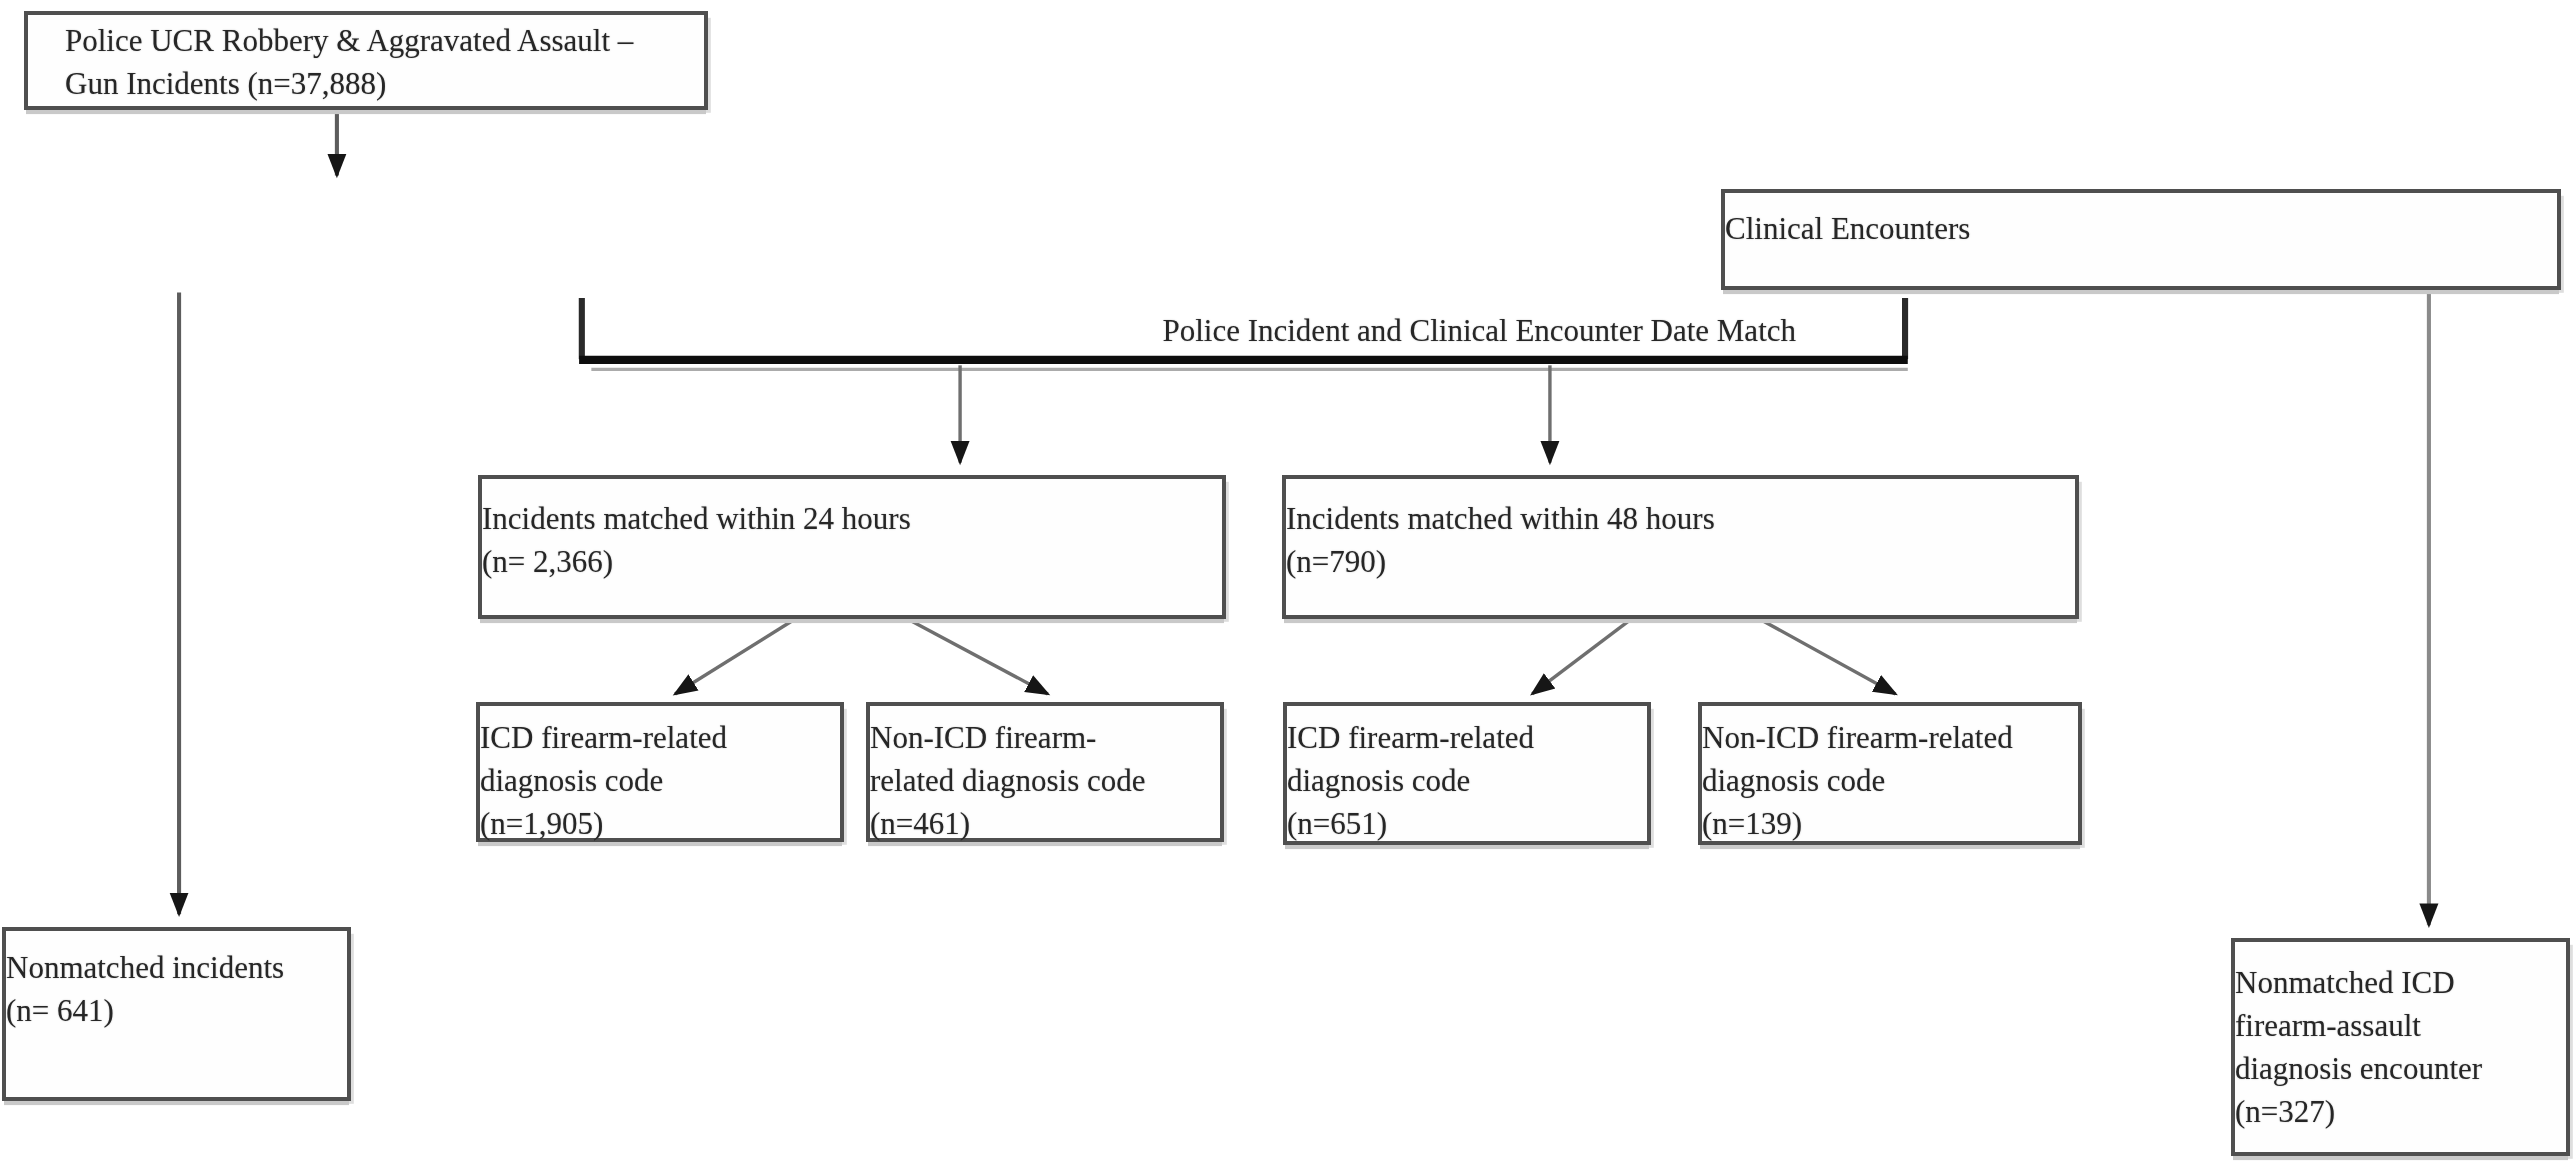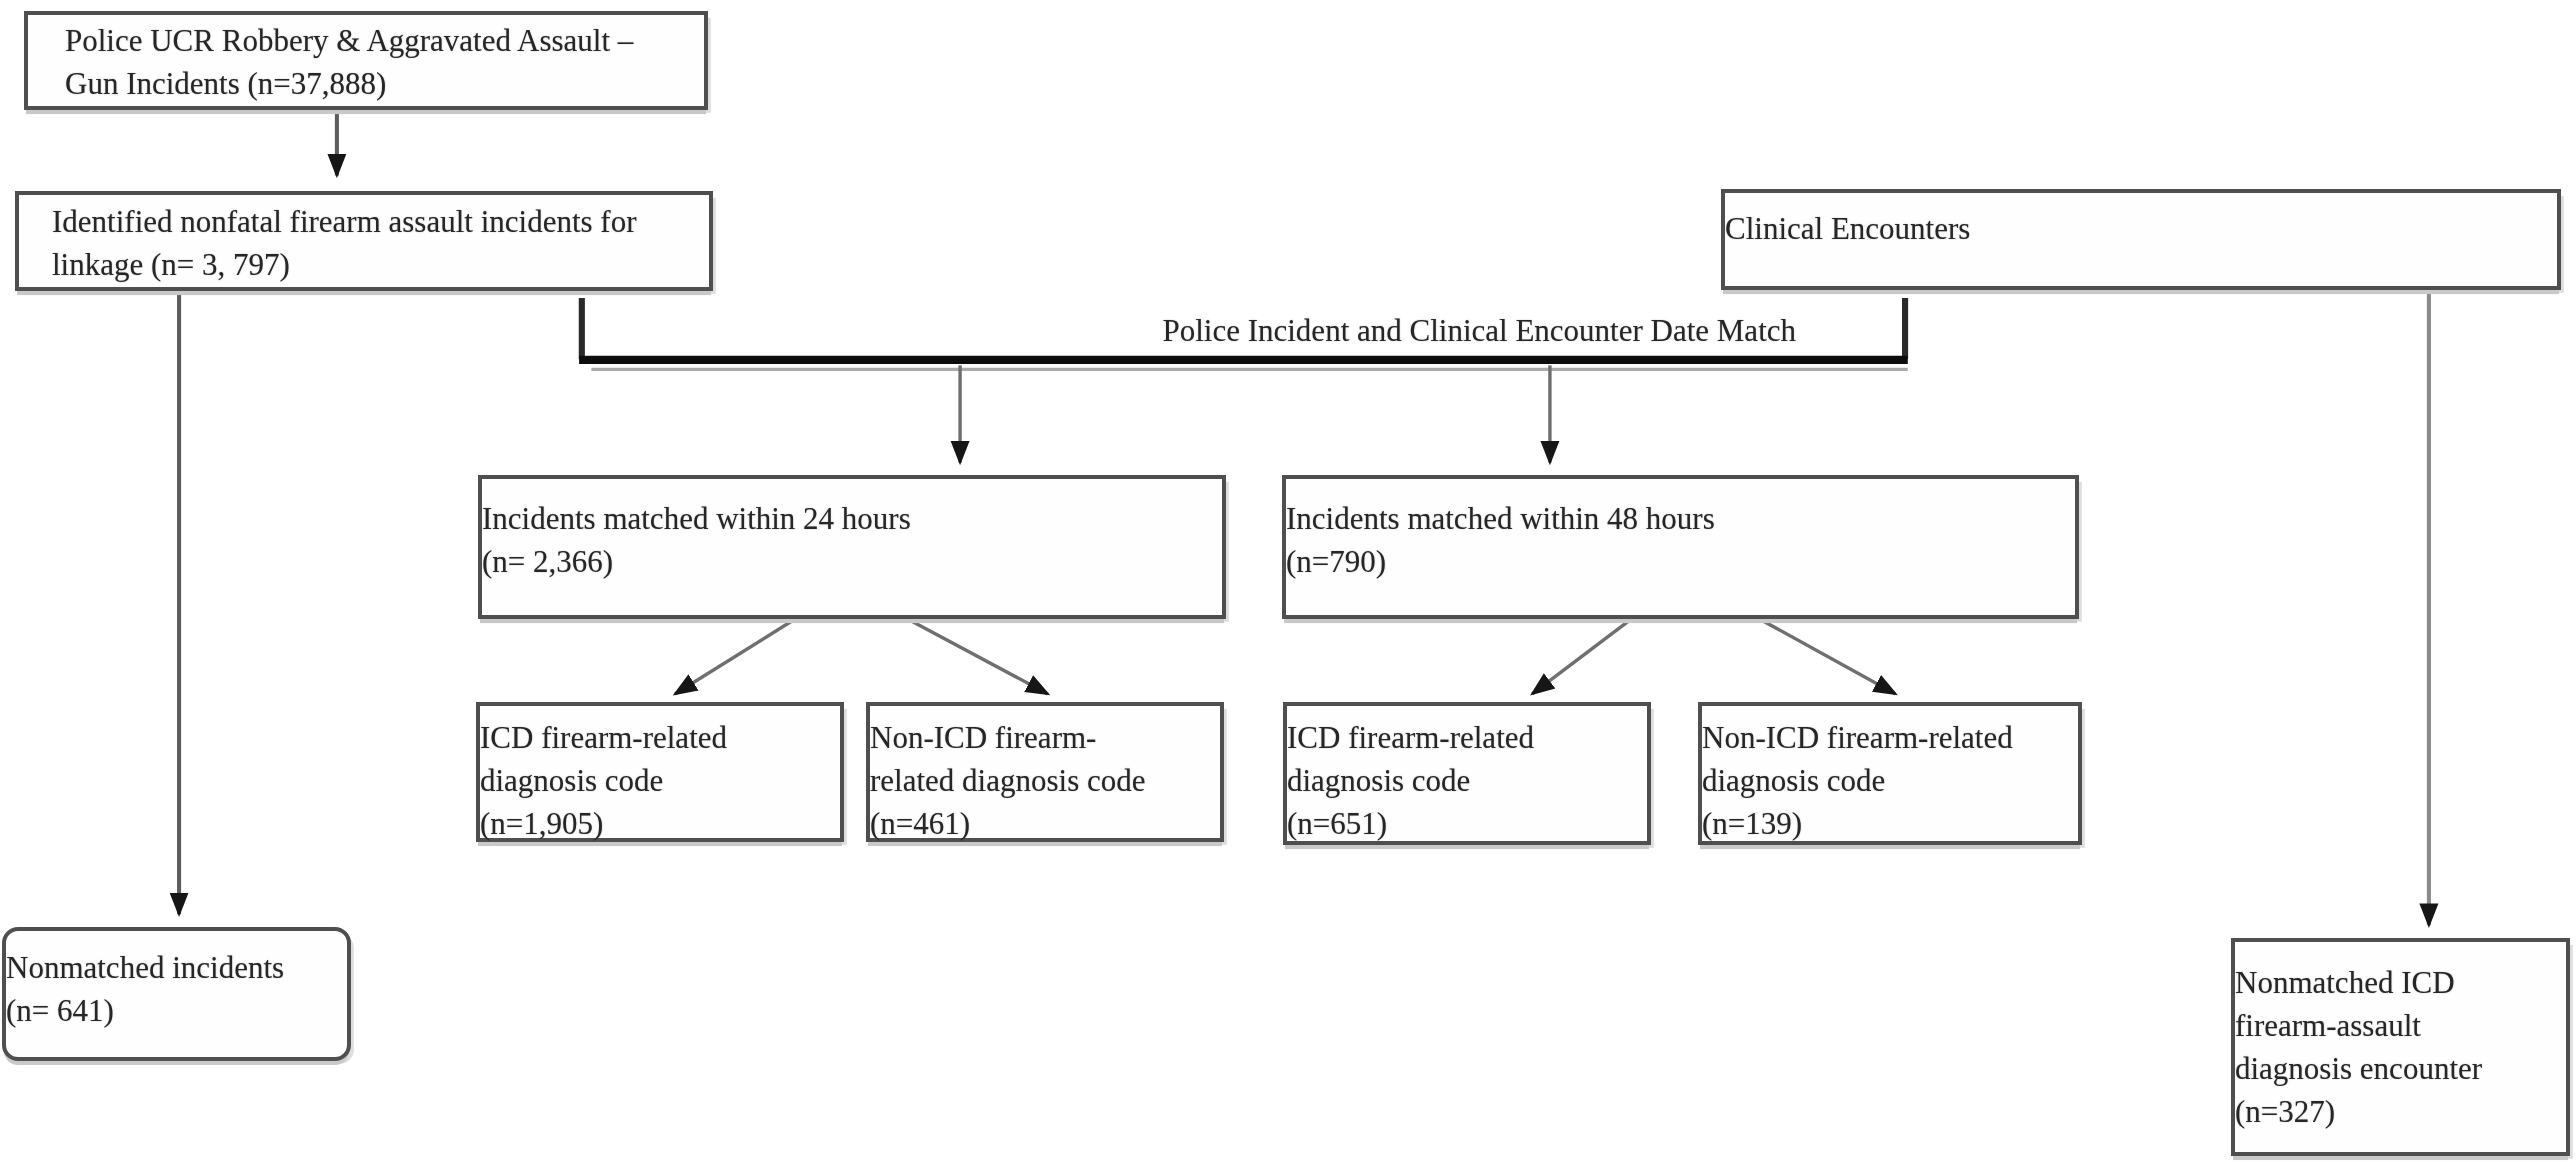--- a/index.html
+++ b/index.html
@@ -68,22 +68,20 @@
     <line x1="1165" y1="912" x2="992" y2="1020" stroke="#6f6f6f" stroke-width="5" marker-end="url(#arrowhead)"></line>
     <line x1="1338" y1="912" x2="1540" y2="1020" stroke="#6f6f6f" stroke-width="5" marker-end="url(#arrowhead)"></line>
 
     <line x1="2395" y1="912" x2="2252" y2="1020" stroke="#6f6f6f" stroke-width="5" marker-end="url(#arrowhead)"></line>
     <line x1="2590" y1="912" x2="2786" y2="1020" stroke="#6f6f6f" stroke-width="5" marker-end="url(#arrowhead)"></line>
   </svg>
 
   <div class="node" style="left:24px; top:11px; width:684px; height:99px; padding:4.1px 12.2px 0 37px;font-family:Liberation Serif, serif;">Police UCR Robbery &amp; Aggravated Assault –
 Gun Incidents (n=37,888)</div>
 
-  <div class="node" style="left:15px; top:191px; width:698px; height:100px; padding:5.4px 8.2px 0 33px;">Identified nonfatal firearm assault incidents for
-linkage (n= 3, 797)</div>
 
   <div class="node center" style="left:1721px; top:189px; width:840px; height:101px; padding-top:13.6px;">Clinical Encounters</div>
 
   <div class="flow-label" style="left:694px; top:312px; width:1102px;">Police Incident and Clinical Encounter Date Match</div>
 
   <div class="node center" style="left:478px; top:475px; width:748px; height:144px; padding-top:17.7px;">Incidents matched within 24 hours
 (n= 2,366)</div>
 
   <div class="node center" style="left:1282px; top:475px; width:797px; height:144px; padding-top:17.7px;">Incidents matched within 48 hours
 (n=790)</div>
@@ -97,21 +95,21 @@
 (n=461)</div>
 
   <div class="node center" style="left:1283px; top:702px; width:368px; height:143px; padding-top:9.5px;">ICD firearm-related
 diagnosis code
 (n=651)</div>
 
   <div class="node center" style="left:1698px; top:702px; width:384px; height:143px; padding-top:9.5px;">Non-ICD firearm-related
 diagnosis code
 (n=139)</div>
 
-  <div class="node center" style="left:2px; top:927px; width:349px; height:134px; padding-top:15px;border-radius:16px;">Nonmatched incidents
+  <div class="node center" style="left:2px; top:927px; width:349px; height:174px; padding-top:15px;">Nonmatched incidents
 (n= 641)</div>
 
   <div class="node center" style="left:2231px; top:938px; width:339px; height:218px; padding-top:19px;">Nonmatched ICD
 firearm-assault
 diagnosis encounter
 (n=327)</div>
 
 </div>
 
 

